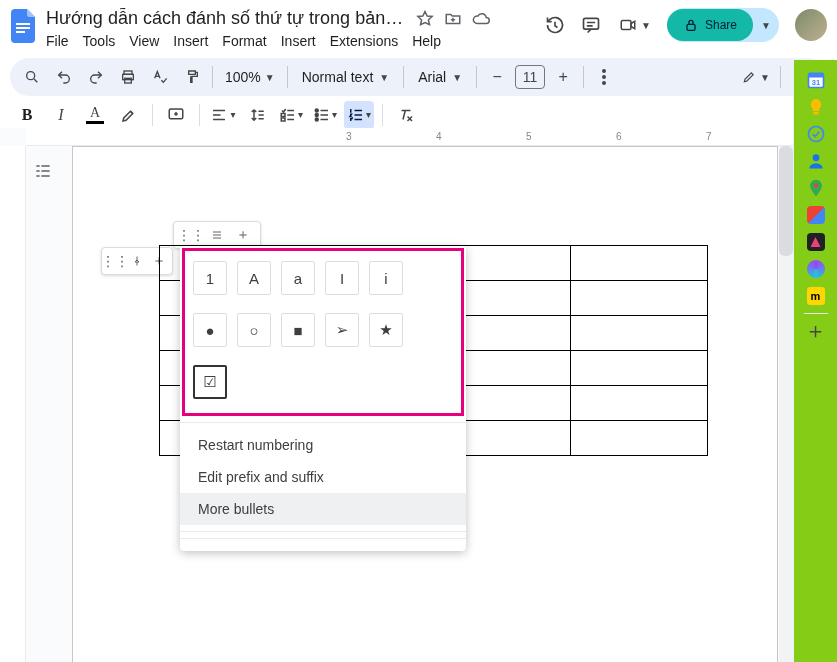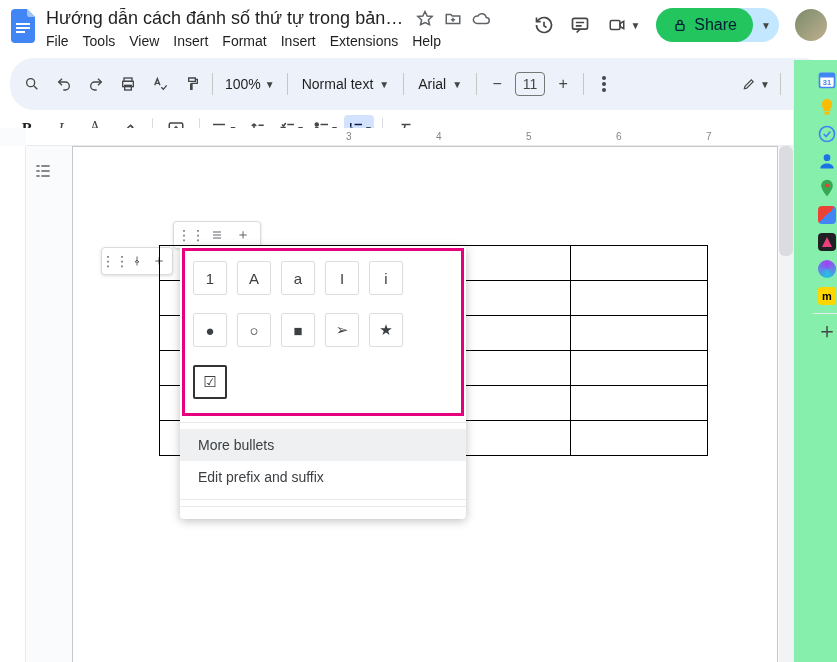--- a/index.html
+++ b/index.html
@@ -12,27 +12,27 @@
   .title-block { flex: 1; display: flex; flex-direction: column; }
   .title-row { display: flex; align-items: center; gap: 10px; }
   .doc-title { font-size: 18px; color: #1f1f1f; max-width: 360px; white-space: nowrap; overflow: hidden; text-overflow: ellipsis; }
   .title-ico { width: 18px; height: 18px; color: #444746; display:flex; align-items:center; justify-content:center; }
   .menus { display: flex; gap: 14px; margin-top: 4px; font-size: 14px; color: #1f1f1f; }
   .menus span { cursor: pointer; }
 
   .header-right { display: flex; align-items: center; gap: 16px; margin-left: auto; }
   .hr-ico { width: 20px; height: 20px; color: #444746; display:flex;align-items:center;justify-content:center; }
   .video-btn { display:flex; align-items:center; gap:2px; }
-  .share-btn { display:flex; align-items:center; gap:6px; background:#22c55e; padding:8px 16px; border-radius: 40px; font-size:16px; color:#001d35; font-weight:500; }
+  .share-btn { display:flex; align-items:center; gap:6px; background:#14b8a6; padding:8px 16px; border-radius: 40px; font-size:12px; color:#001d35; font-weight:500; }
   .share-caret { width:26px; height:34px; display:flex; align-items:center; justify-content:center; border-radius:50%; }
   .avatar { width: 32px; height: 32px; border-radius: 50%; background: linear-gradient(135deg,#7a8b6a,#c0b090); }
 
   
   .toolbar-wrap { padding: 0 10px 0 10px; }
-  .toolbar { display:flex; align-items:center; gap:4px; background:#edf2fa; border-radius:24px; padding:8px 8px; height:52px; position:relative; }
+  .toolbar { display:flex; align-items:center; gap:4px; background:#edf2fa; border-radius:24px; padding:8px 8px; height:38px; position:relative; }
   .tb-btn { width:28px; height:28px; display:flex; align-items:center; justify-content:center; border-radius:4px; color:#444746; font-size:16px; }
   .tb-sep { width:1px; height:22px; background:#c7c7c7; margin:0 2px; }
   .zoom { display:flex; align-items:center; font-size:14px; color:#1f1f1f; gap:4px; padding:0 6px; }
   .style-sel, .font-sel { display:flex; align-items:center; font-size:14px; gap:6px; padding:0 8px; color:#1f1f1f;}
   .fontsize { display:flex; align-items:center; gap:4px; }
   .fontsize .box { width:30px; height:24px; border:1px solid #747775; border-radius:4px; display:flex; align-items:center; justify-content:center; font-size:14px; }
   .tb-right { margin-left:auto; display:flex; align-items:center; gap:8px; }
   .caret { font-size:10px; color:#444746; }
 
   
@@ -73,21 +73,21 @@
   .bullet-grid-wrap { border:3px solid #e6007e; margin:2px; padding:10px 8px 14px 8px; }
   .bullet-row { display:flex; gap:10px; margin-bottom:18px; }
   .bullet-row:last-of-type { margin-bottom:0; }
   .bullet-cell { width:34px; height:34px; border:1px solid #dadce0; border-radius:2px; display:flex; align-items:center; justify-content:center; font-size:15px; color:#3c4043; }
   .bullet-cell.chk { border:2px solid #333; }
   .menu-item { padding:8px 18px; font-size:14px; color:#3c4043; display:flex; align-items:center; gap:10px; }
   .menu-item.hover { background:#eef0f2; }
   .menu-sep { height:1px; background:#e8eaed; margin:6px 0; }
 
   
-  .sidepanel { position:absolute; right:0; top:60px; width:44px; bottom:0; background:#86efac; border-left:1px solid #eceef1; display:flex; flex-direction:column; align-items:flex-end; padding-top:10px; gap:7px; }
+  .sidepanel { position:absolute; right:0; top:60px; width:44px; bottom:0; background:#84cc16; border-left:1px solid #eceef1; display:flex; flex-direction:column; align-items:center; padding-top:10px; gap:7px; }
   .sp-ico { width:20px; height:20px; border-radius:4px; display:flex;align-items:center;justify-content:center; font-size:16px; }
 
   svg { display:block; }
 </style>
 </head>
 <body>
 
 <div class="header">
   <div class="logo">
     <svg viewBox="0 0 26 34">
@@ -427,25 +427,28 @@
       <div class="bullet-cell">○</div>
       <div class="bullet-cell">■</div>
       <div class="bullet-cell">➢</div>
       <div class="bullet-cell">★</div>
     </div>
     <div class="bullet-row">
       <div class="bullet-cell chk">☑</div>
     </div>
   </div>
   <div class="menu-sep"></div>
+  <div class="menu-item">
+      <span>Restart numbering</span>
+    </div>
+  <div class="menu-item">
+      <span>Edit prefix and suffix</span>
+    </div>
   <div class="menu-item hover">
       <span>More bullets</span>
-    </div>
-  <div class="menu-item">
-      <span>Edit prefix and suffix</span>
     </div>
   <div class="menu-sep"></div>
   <div class="menu-sep"></div>
 </div>
 
 <div class="sidepanel">
   <div class="sp-ico">
       <svg width="20" height="20" viewBox="0 0 24 24">
         <rect x="3" y="4" width="18" height="17" rx="2" fill="#fff" stroke="#4285f4" stroke-width="2"></rect>
         <rect x="3" y="4" width="18" height="5" fill="#4285f4"></rect>

